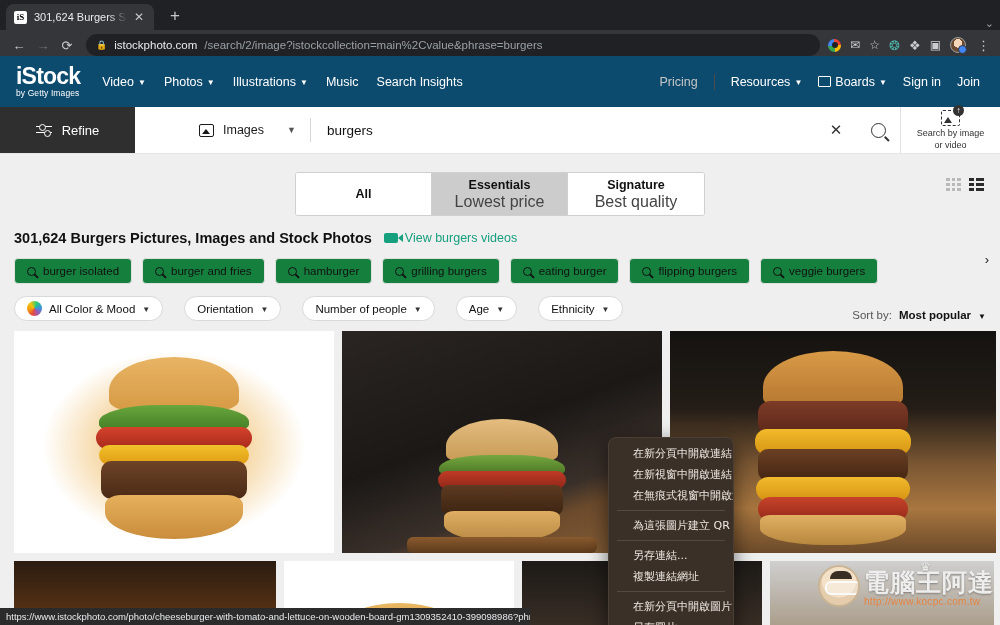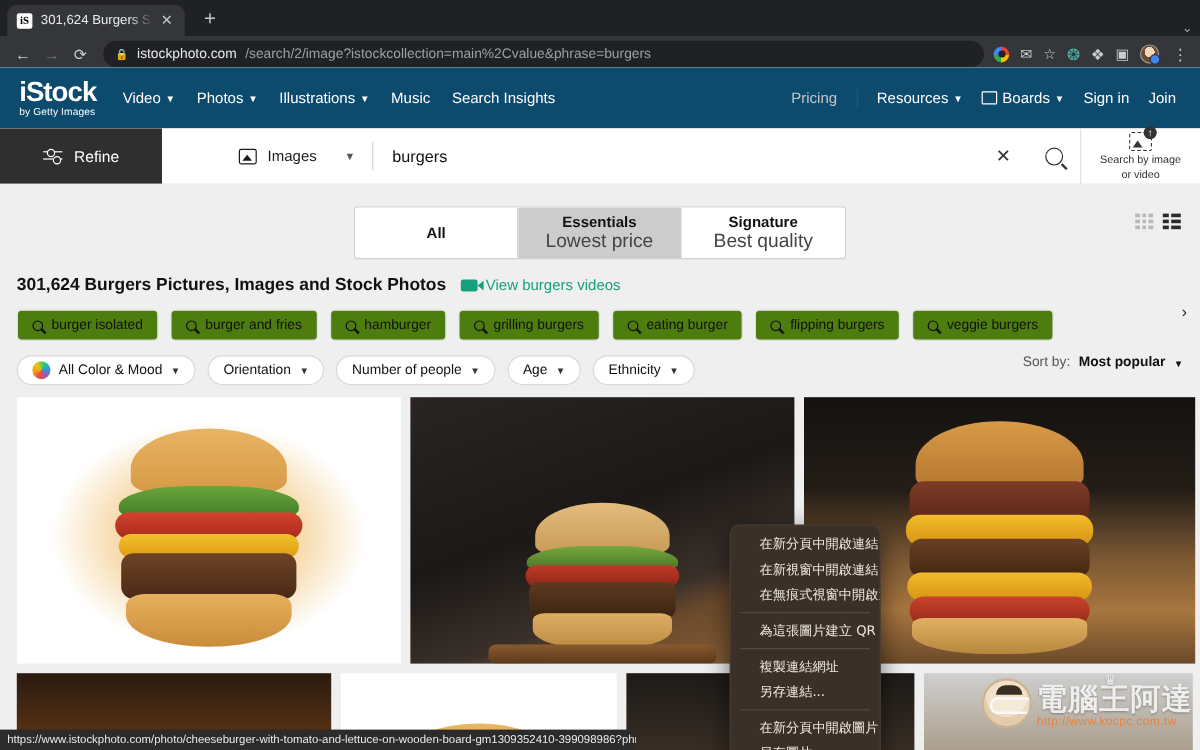--- a/index.html
+++ b/index.html
@@ -176,31 +176,31 @@
   .resultline { display:flex; align-items:center; gap:12px; padding:14px 0 0 14px; }
   .rtitle { font-size:14.5px; font-weight:bold; color:#111; }
   .vidlink { display:flex; align-items:center; gap:7px; color:#17a07e; font-size:12.5px; }
   .camico { width:14px;height:10px;background:#17a07e;border-radius:2px;position:relative; }
   .camico::after{content:"";position:absolute;right:-5px;top:1px;width:0;height:0;
     border-top:4px solid transparent;border-bottom:4px solid transparent;border-right:5px solid #17a07e;}
 
   .chipsrow { display:flex; gap:10px; padding:12px 0 0 14px; position:relative; overflow:hidden; }
   .chip {
     display:flex; align-items:center; gap:7px; height:26px; padding:0 12px;
-    background:#4d7c0f; border:1px solid #e0e0e0; border-radius:4px;
+    background:#15803d; border:1px solid #e0e0e0; border-radius:4px;
     font-size:11.5px; color:#111; white-space:nowrap;
   }
   .cmag { width:9px;height:9px;border:1.5px solid #111;border-radius:50%;position:relative;flex:0 0 9px;}
   .cmag::after{content:"";position:absolute;right:-3.5px;bottom:-2px;width:4.5px;height:1.5px;background:#111;transform:rotate(45deg);}
   .chev-right {
     position:absolute; right:4px; top:4px; width:18px; height:18px; color:#222;
     font-size:13px; display:flex; align-items:center; justify-content:center;
   }
 
-  .filterrow { display:flex; align-items:flex-start; gap:10px; padding:12px 14px 0 14px; }
+  .filterrow { display:flex; align-items:flex-end; gap:21px; padding:12px 14px 0 14px; }
   .pill {
     display:flex; align-items:center; gap:7px; height:25px; padding:0 12px;
     background:#fff; border:1px solid #d9d9d9; border-radius:14px;
     font-size:11.5px; color:#111; white-space:nowrap;
   }
   .pill .caret { font-size:8px; color:#333; }
   .colordot {
     width:15px;height:15px;border-radius:50%;
     background: conic-gradient(from 200deg,#e74c3c,#f39c12,#f1c40f,#2ecc71,#3498db,#9b59b6,#e74c3c);
     flex:0 0 15px;
@@ -542,22 +542,22 @@
 
     </div>
 
     <div class="ctxmenu">
       <div class="ctxitem">在新分頁中開啟連結</div>
       <div class="ctxitem">在新視窗中開啟連結</div>
       <div class="ctxitem">在無痕式視窗中開啟連結</div>
       <div class="ctxsep"></div>
       <div class="ctxitem">為這張圖片建立 QR 圖碼</div>
       <div class="ctxsep"></div>
+      <div class="ctxitem">另存連結...</div>
       <div class="ctxitem">複製連結網址</div>
-      <div class="ctxitem">另存連結...</div>
       <div class="ctxsep"></div>
       <div class="ctxitem">在新分頁中開啟圖片</div>
       <div class="ctxitem">另存圖片...</div>
 
     </div>
 
     <div class="watermark">
       <div class="wm-face"></div>
       <div class="wm-text">
         <div class="wm-cn">

